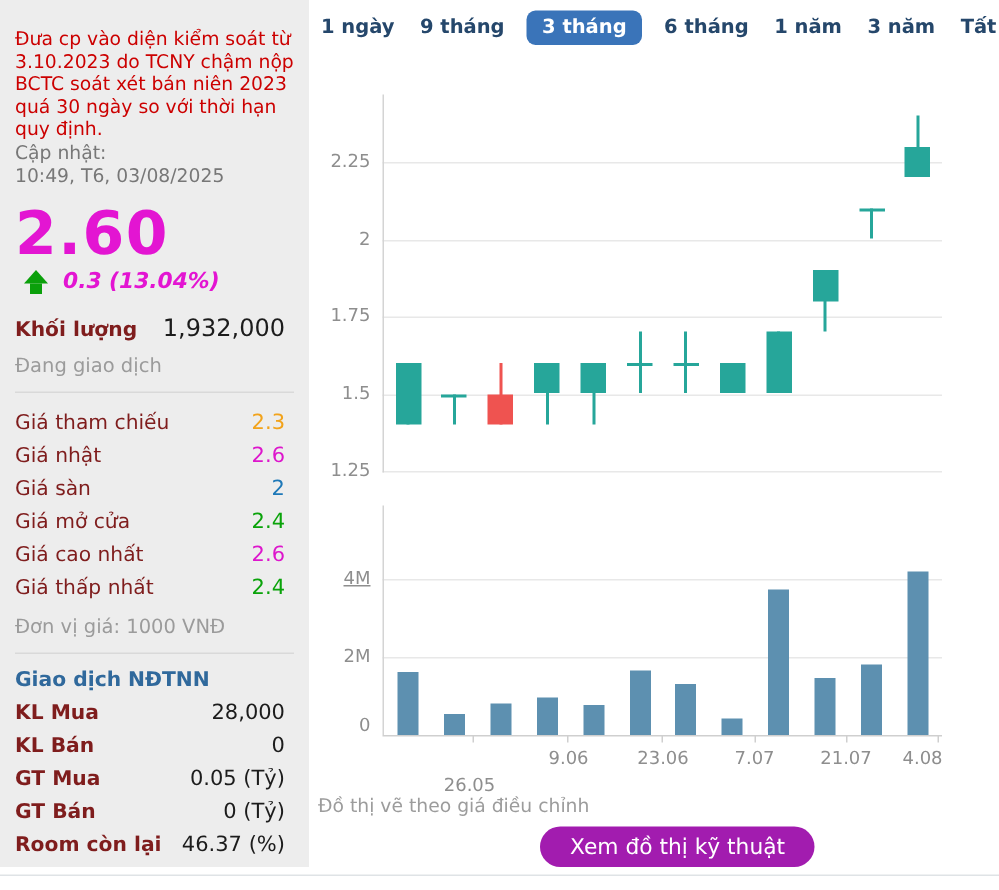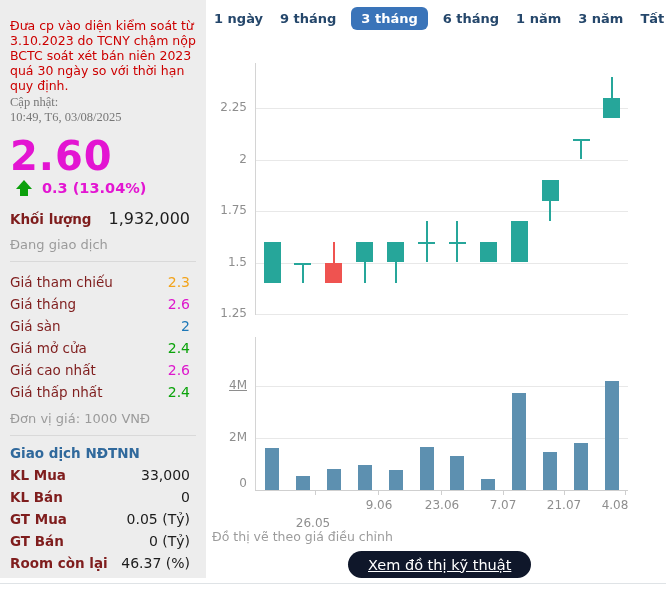--- a/index.html
+++ b/index.html
@@ -4,29 +4,29 @@
 <style>
   * { margin:0; padding:0; box-sizing:border-box; }
   html,body { background:#fff; }
   body { font-family:"DejaVu Sans","Liberation Sans",sans-serif; }
   .page { position:relative; width:666px; height:593px; background:#fff; overflow:hidden; }
 
   
   .sidebar { position:absolute; left:0; top:0; width:206px; height:578px;
              background:#ededed; padding:18px 10px 0 10px; }
   .warning { color:#cc0000; font-size:12.5px; line-height:15px; margin-bottom:2px; }
-  .muted   { color:#777; font-size:12.5px; line-height:14.5px;font-family:Liberation Serif, serif; }
+  .muted   { color:#777; font-size:12.5px; line-height:14.5px; }
   .muted2  { color:#9b9b9b; font-size:13px; }
   .big-price { color:#e315d2; font-size:40px; font-weight:bold; line-height:40px; margin-top:12px; letter-spacing:1px; }
   .change-row { display:flex; align-items:center; gap:10px; margin:4px 0 10px 6px; }
   .arrow-up { position:relative; width:16px; height:16px; display:inline-block; }
   .arrow-up .tri { position:absolute; left:0; top:0; width:0; height:0;
       border-left:8px solid transparent; border-right:8px solid transparent; border-bottom:9px solid #0ba00b; }
   .arrow-up .stem { position:absolute; left:4px; top:9px; width:8px; height:7px; background:#0ba00b; }
-  .change-val { color:#e315d2; font-size:14.5px; font-weight:bold; }
+  .change-val { color:#e315d2; font-size:14.5px; font-weight:bold;font-style:italic; }
   .srow { display:flex; justify-content:space-between; align-items:baseline; padding:3px 6px 3px 0; }
   .srow .lbl { color:#7f1d1d; font-size:13.5px; }
   .srow .lbl.b { font-weight:bold; }
   .srow .val { font-weight:normal; font-size:14px; color:#1c1c1c; }
   .vol-row .val { font-size:16px; }
   .sb-hr { border:none; border-top:1px solid #d9d9d9; margin:9px 0; }
   .section-title { color:#30699c; font-size:13.5px; font-weight:bold; margin:2px 0 3px 0; }
   .status { margin:6px 0 2px 0; }
   .unit { margin:8px 0 2px 0; }
 
@@ -43,23 +43,23 @@
   .tickmark { position:absolute; width:1px; height:5px; background:#cfcfcf; }
   .ylab { position:absolute; width:42px; text-align:right; color:#8e8e8e; font-size:12px; }
   .xlab { position:absolute; transform:translateX(-50%); color:#8e8e8e; font-size:12px; }
   .wick { position:absolute; width:2px; }
   .body { position:absolute; width:17px; }
   .vbar { position:absolute; width:14px; background:#5d90b0; }
 
   
   .foot-left  { position:absolute; left:212px; top:529px; color:#9c9c9c; font-size:12.5px; }
   .foot-right { position:absolute; right:18px; top:529px; color:#9c9c9c; font-size:12.5px; }
-  .tech-btn { position:absolute; left:348px; top:551px; height:27px; padding:0 20px;
-              background:#0f172a; color:#fff; border:none; border-radius:14px;
-              font-family:inherit; font-size:14.5px; cursor:pointer;text-decoration:underline; }
+  .tech-btn { position:absolute; left:360px; top:551px; height:27px; padding:0 20px;
+              background:#a21caf; color:#fff; border:none; border-radius:14px;
+              font-family:inherit; font-size:14.5px; cursor:pointer; }
   .bottom-divider { position:absolute; left:0; top:583px; width:666px; height:1px; background:#dfe3e6; }
 </style>
 </head>
 <body>
 
 <div class="page">
 
   <aside class="sidebar">
     <p class="warning">Đưa cp vào diện kiểm soát từ 3.10.2023 do TCNY chậm nộp BCTC soát xét bán niên 2023 quá 30 ngày so với thời hạn quy định.</p>
     <p class="muted">Cập nhật:</p>
@@ -80,21 +80,21 @@
     </div>
     <p class="muted2 status">Đang giao dịch</p>
 
     <hr class="sb-hr">
     <div id="price-rows">
         <div class="srow">
           <span class="lbl">Giá tham chiếu</span>
           <span class="val" style="color: rgb(242, 163, 27);">2.3</span>
         </div>
         <div class="srow">
-          <span class="lbl">Giá tháng</span>
+          <span class="lbl">Giá nhật</span>
           <span class="val" style="color: rgb(221, 22, 204);">2.6</span>
         </div>
         <div class="srow">
           <span class="lbl">Giá sàn</span>
           <span class="val" style="color: rgb(29, 120, 184);">2</span>
         </div>
         <div class="srow">
           <span class="lbl">Giá mở cửa</span>
           <span class="val" style="color: rgb(10, 163, 10);">2.4</span>
         </div>
@@ -107,21 +107,21 @@
           <span class="val" style="color: rgb(10, 163, 10);">2.4</span>
         </div>
       </div>
     <p class="muted2 unit">Đơn vị giá: 1000 VNĐ</p>
 
     <hr class="sb-hr">
     <p class="section-title">Giao dịch NĐTNN</p>
     <div id="foreign-rows">
         <div class="srow">
           <span class="lbl b">KL Mua</span>
-          <span class="val">33,000</span>
+          <span class="val">28,000</span>
         </div>
         <div class="srow">
           <span class="lbl b">KL Bán</span>
           <span class="val">0</span>
         </div>
         <div class="srow">
           <span class="lbl b">GT Mua</span>
           <span class="val">0.05 (Tỷ)</span>
         </div>
         <div class="srow">

